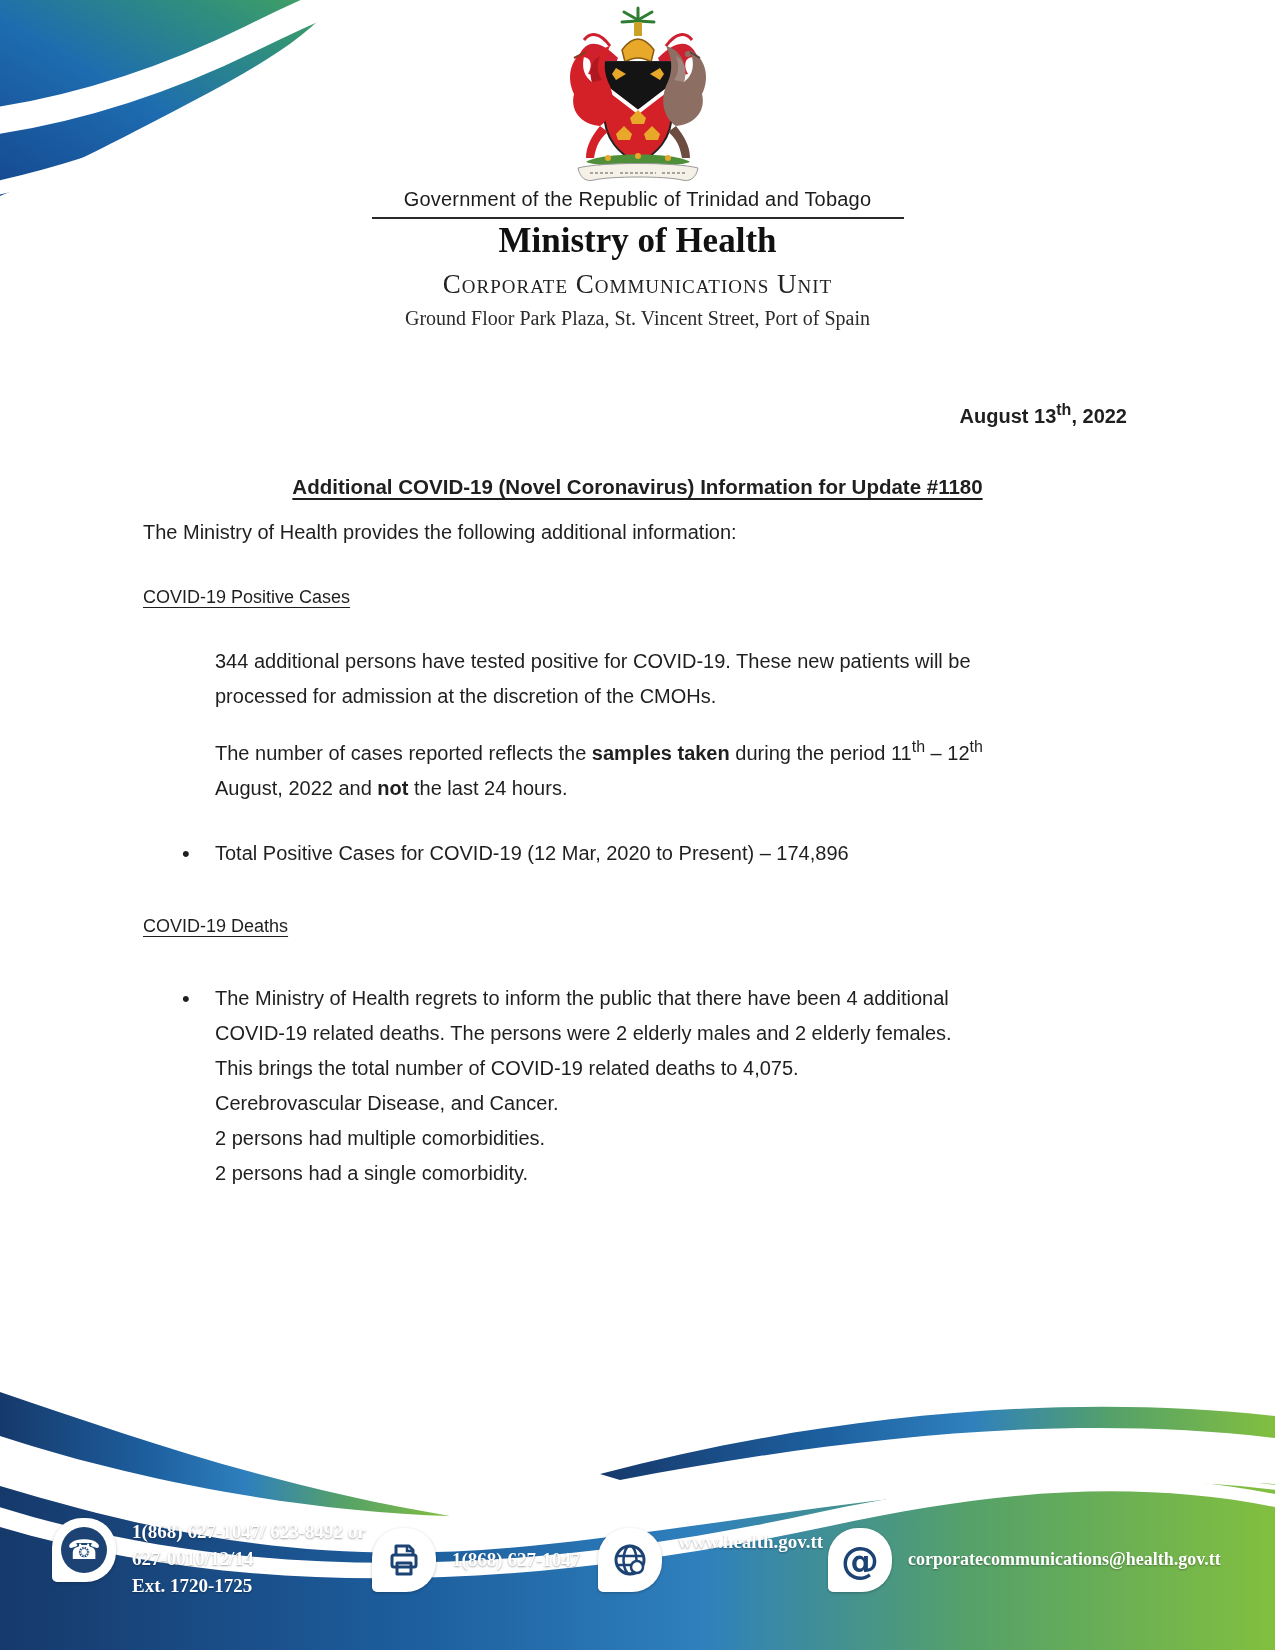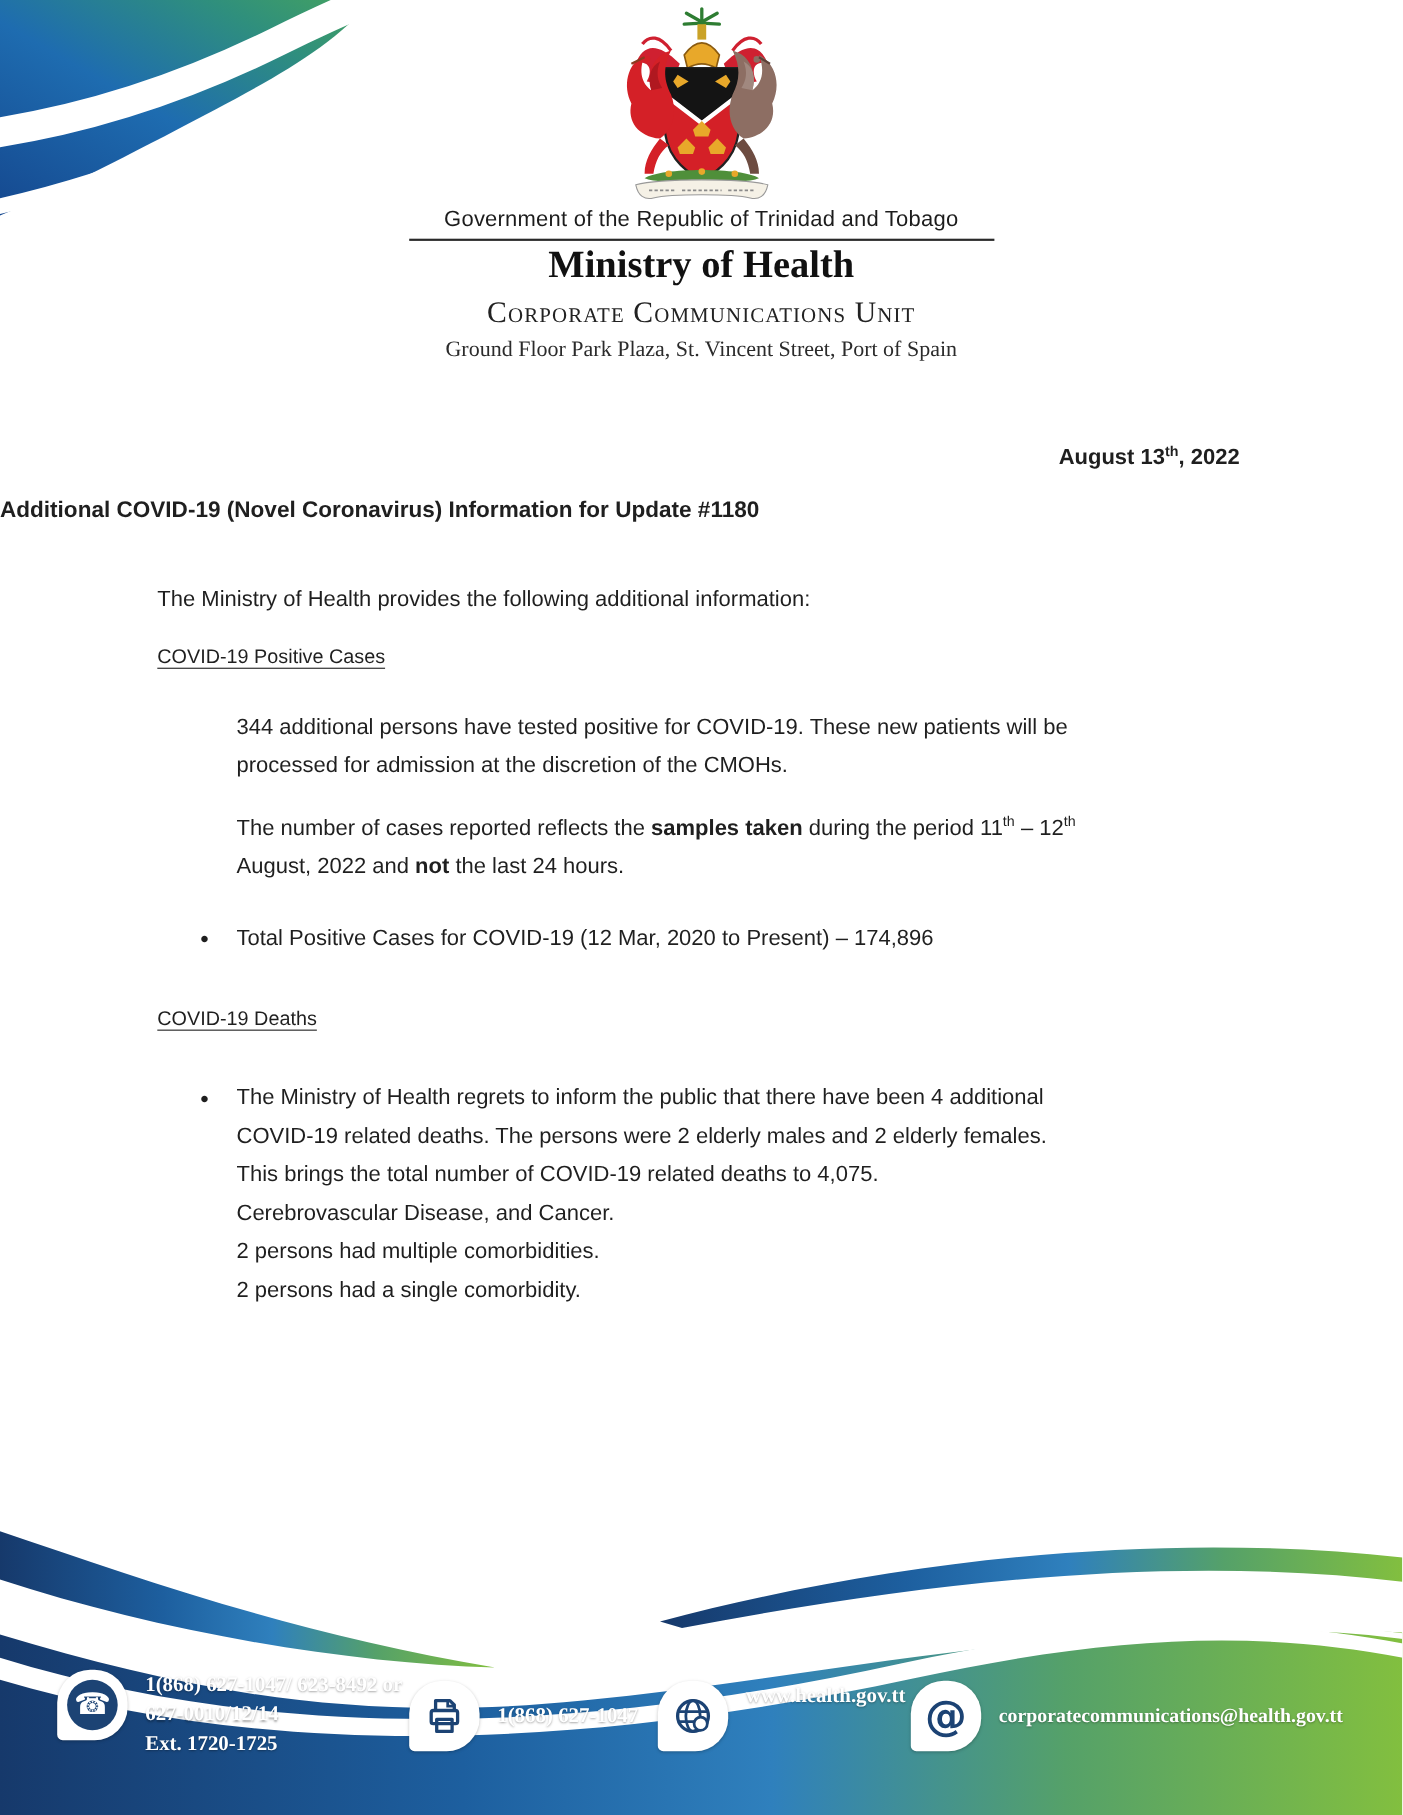--- a/index.html
+++ b/index.html
@@ -13,35 +13,35 @@
   .top-wave{top:0;left:0;width:360px;height:230px;}
   
   .coat{top:6px;left:50%;transform:translateX(-50%);}
   .gov-line{top:188px;width:100%;text-align:center;font-size:20px;letter-spacing:.2px;color:#1c1c1c;}
   .head-rule{top:217px;left:50%;transform:translateX(-50%);width:532px;height:2px;background:#2a2a2a;}
   .ministry{top:221px;width:100%;text-align:center;font-family:"Liberation Serif", serif;font-weight:bold;font-size:35px;color:#111;}
   .unit{top:269px;width:100%;text-align:center;font-family:"Liberation Serif", serif;font-variant:small-caps;font-size:27px;letter-spacing:1px;color:#222;}
   .address{top:307px;width:100%;text-align:center;font-family:"Liberation Serif", serif;font-size:20px;color:#2b2b2b;}
   
   .date-line{top:405px;right:148px;font-size:20px;font-weight:bold;}
-  .doc-title{top:452px;width:100%;text-align:left;font-size:20.5px;font-weight:bold;text-underline-offset:4px;text-decoration-thickness:2px;}
-  .intro{top:534px;left:143px;font-size:20px;}
+  .doc-title{top:475px;width:100%;text-align:center;font-size:20.5px;font-weight:bold;text-decoration:underline;text-underline-offset:4px;text-decoration-thickness:2px;}
+  .intro{top:521px;left:143px;font-size:20px;}
   .sec-heading{left:143px;font-size:18px;text-decoration:underline;text-underline-offset:4px;}
   .pc-heading{top:587px;}
   .d-heading{top:916px;}
   .para{left:215px;width:930px;font-size:20px;}
   .para .line{height:35px;line-height:35px;white-space:nowrap;}
   .pc-para1{top:644px;}
   .pc-para2{top:736px;}
   .bullet-item{left:180px;width:960px;font-size:20px;}
   .bullet-item .line{height:35px;line-height:35px;white-space:nowrap;padding-left:35px;}
   .bullet-item .line.first::before{content:"•";position:absolute;left:2px;font-size:22px;}
   .pc-bullet{top:836px;}
   .d-bullet{top:981px;}
-  sup.sp{font-size:13px;vertical-align:super;line-height:0;}
+  sup.sp{font-size:16px;vertical-align:super;line-height:0;}
   b{font-weight:bold;}
   
   .bottom-band{left:0;bottom:0;width:1275px;height:272px;}
   .bottom-svg{position:absolute;left:0;top:0;}
   .contact{position:absolute;display:flex;align-items:flex-start;}
   .badge{
     width:64px;height:64px;background:#fff;flex:0 0 auto;
     border-radius:30px 30px 30px 5px;
     display:flex;align-items:center;justify-content:center;
     box-shadow:0 1px 3px rgba(0,0,0,.25);

